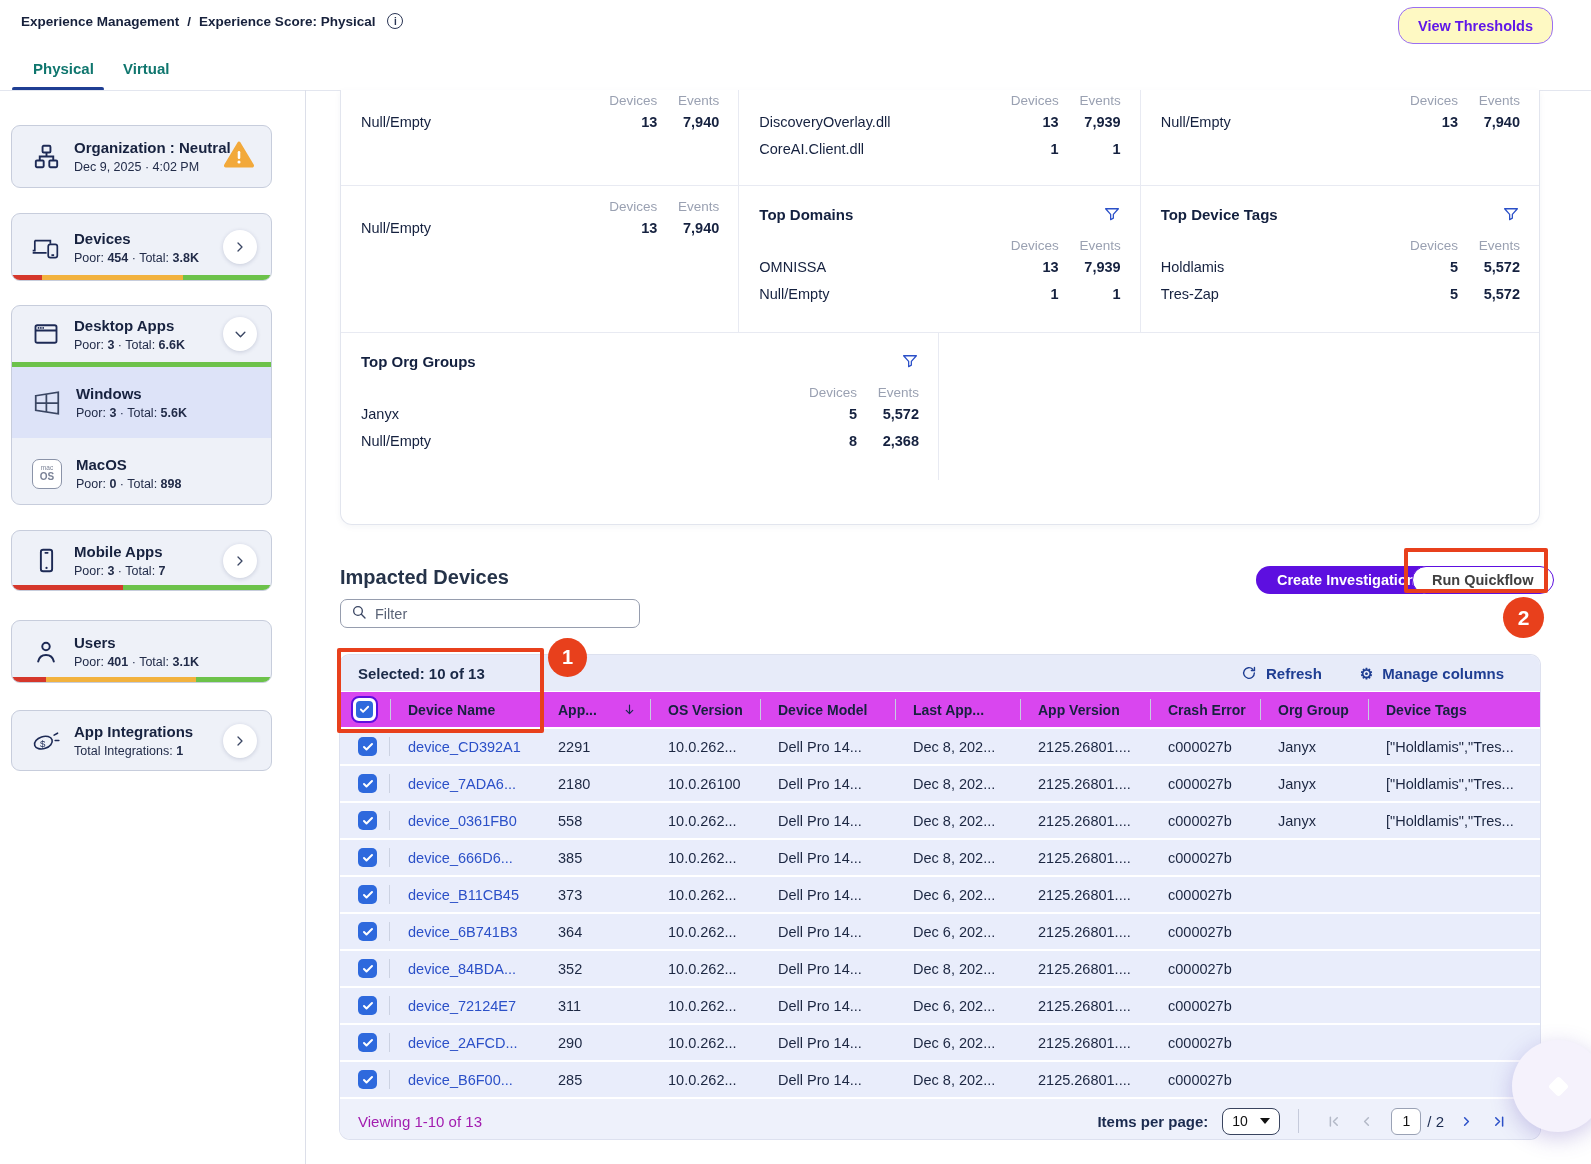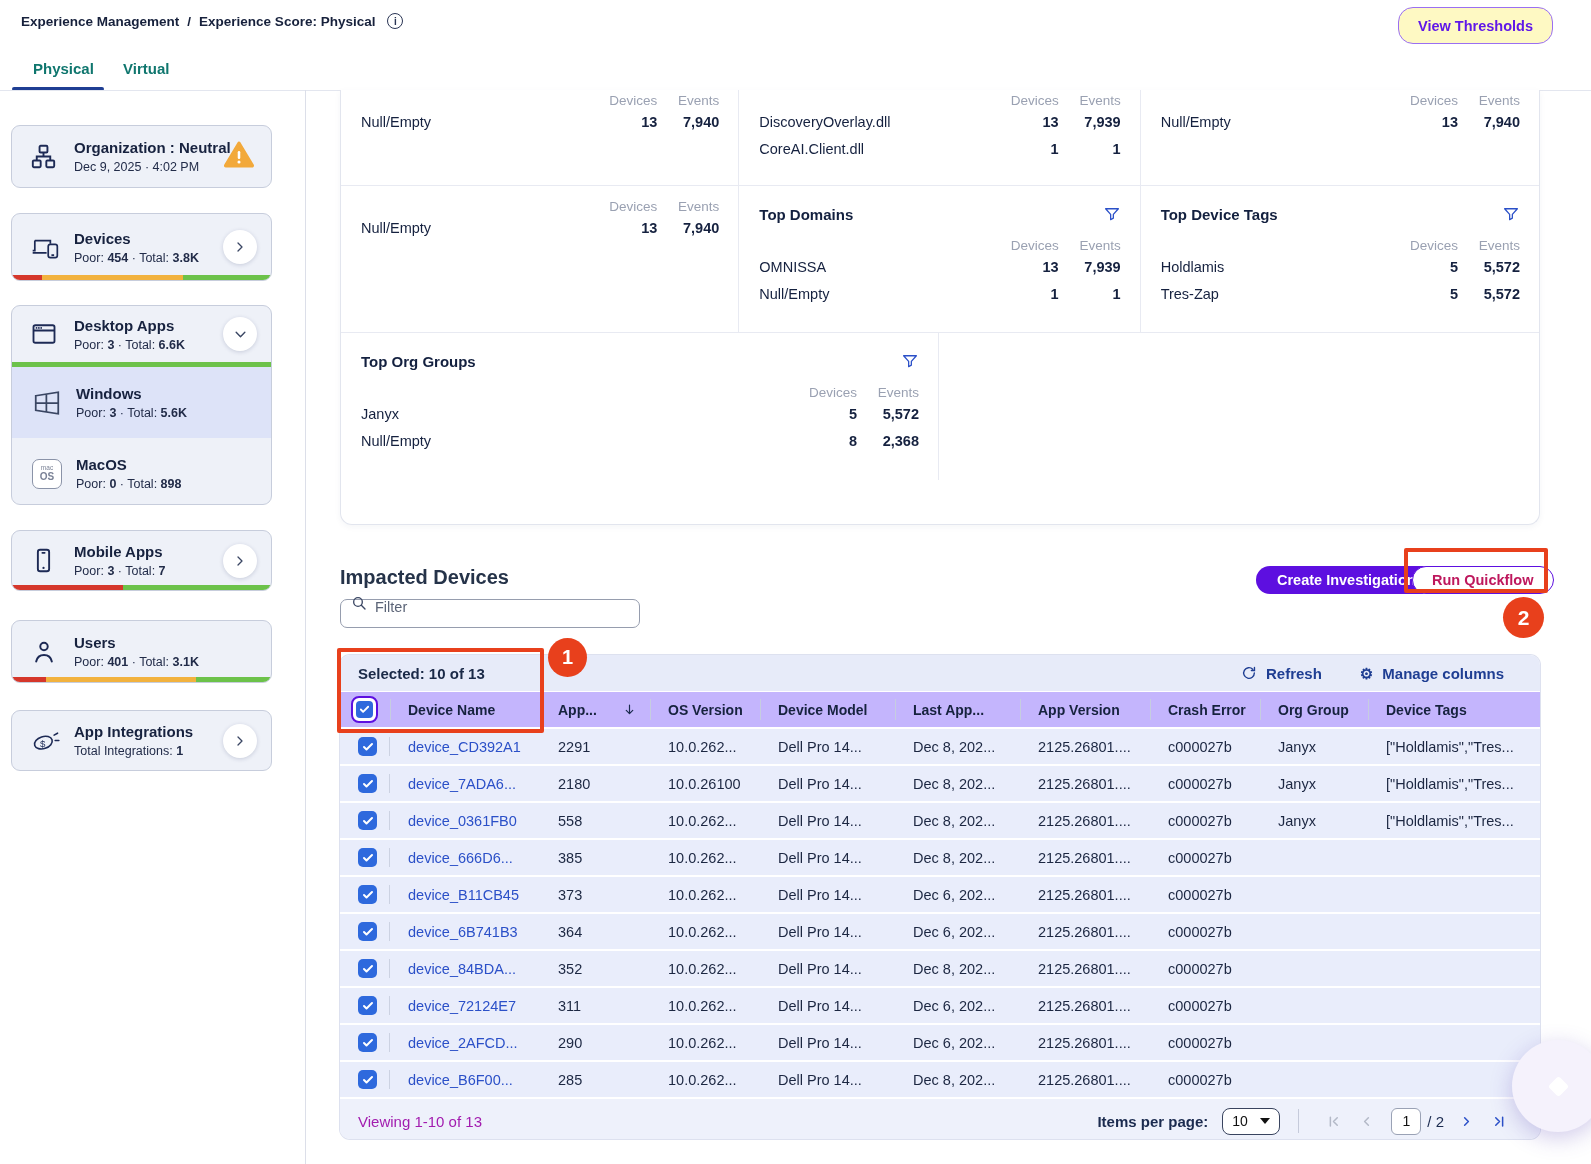--- a/index.html
+++ b/index.html
@@ -20,21 +20,21 @@
   .tab{position:absolute;top:2px;font-size:15px;font-weight:700;color:#0f766e;cursor:pointer}
   .tab-physical{left:33px}
   .tab-virtual{left:123px}
   .tab-underline{position:absolute;left:12px;top:29px;width:92px;height:4px;background:#1f3e93;border-radius:2px}
   .page-divider{position:absolute;top:90px;left:0;width:1591px;height:1px;background:#e3e6ef}
   .v-divider{position:absolute;top:90px;left:305px;width:1px;height:1074px;background:#dcdfe9}
 
   
   .scard{position:absolute;left:11px;width:261px;background:#eef1f8;border:1px solid #c7cddc;border-radius:9px;overflow:hidden}
   .scard-inner{display:flex;align-items:center;gap:14px;padding:0 14px 0 18px;height:100%}
-  .s-ic{flex:0 0 30px;display:flex;align-items:center;justify-content:flex-start}
+  .s-ic{flex:0 0 30px;display:flex;align-items:center;justify-content:flex-end}
   .s-text{flex:1;min-width:0}
   .s-title{font-size:15px;font-weight:600;color:#17223f;white-space:nowrap}
   .s-sub{font-size:12.5px;color:#222c49;margin-top:3px;white-space:nowrap}
   .s-sub b{font-weight:700}
   .chev-circle{flex:0 0 34px;height:34px;border-radius:50%;background:#fff;box-shadow:0 1px 4px rgba(30,40,90,.18);display:flex;align-items:center;justify-content:center;cursor:pointer}
   .bar{position:absolute;left:0;bottom:0;height:5px;width:100%;display:flex}
   .seg{height:100%}
   .card-org{top:125px;height:63px}
   .card-devices{top:213px;height:68px}
   .card-desktop{top:305px;height:200px;padding:0}
@@ -71,33 +71,33 @@
   .r1-pad{padding-top:3px}
   .r2-colhead{margin-top:13px}
   .sumfoot{position:relative;height:44px;border-top:1px solid #e8eaf2}
   .tags-pill{position:absolute;right:62px;top:9px;height:25px;padding:0 13px;border:1px solid #ccd2e2;border-radius:13px;background:#fff;font-size:13px;font-weight:600;color:#1d2a55;display:flex;align-items:center;cursor:pointer}
   .dots{position:absolute;right:18px;top:18px;display:flex;gap:5px;cursor:pointer}
   .dots i{width:4.5px;height:4.5px;border-radius:50%;background:#1b2b4f}
 
   
   .sect-title{position:absolute;left:340px;top:566px;font-size:20px;font-weight:700;color:#253349}
   .btn-ci{position:absolute;left:1256px;top:566px;height:28px;padding:0 21px;border-radius:14px;background:#5d0fe0;color:#fff;font-size:14.5px;font-weight:700;display:flex;align-items:center;border:none;cursor:pointer}
-  .btn-rq{position:absolute;left:1412px;top:566px;height:28px;padding:0 19px;border-radius:14px;background:#fff;color:#be185d;font-size:14.5px;font-weight:700;display:flex;align-items:center;border:1.5px solid #5d0fe0;cursor:pointer}
-  .filterbox{position:absolute;left:340px;top:599px;width:300px;height:29px;border:1.3px solid #969dae;border-radius:7px;background:#fff;display:flex;align-items:flex-end;gap:8px;padding:12px 10px}
+  .btn-rq{position:absolute;left:1412px;top:566px;height:28px;padding:0 19px;border-radius:14px;background:#fff;color:#404040;font-size:14.5px;font-weight:700;display:flex;align-items:center;border:1.5px solid #5d0fe0;cursor:pointer}
+  .filterbox{position:absolute;left:340px;top:599px;width:300px;height:29px;border:1.3px solid #969dae;border-radius:7px;background:#fff;display:flex;align-items:center;gap:8px;padding:12px 10px}
   .filterbox input{border:none;outline:none;flex:1;font-size:14.5px;font-family:"Liberation Sans",sans-serif;color:#223;background:transparent}
   .filterbox input::placeholder{color:#5b6477}
 
   
   .tcard{position:absolute;left:340px;top:655px;width:1200px;height:484px;border-radius:10px;overflow:hidden;box-shadow:0 0 0 1px #dde1ef}
   .thead1{height:36px;background:#e7ebf9;display:flex;align-items:center;padding:0 36px 0 18px}
   .sel-count{font-size:15px;font-weight:600;color:#1a2947;flex:1}
   .hact{display:flex;align-items:center;gap:9px;font-size:15px;font-weight:700;color:#1f3e93;cursor:pointer}
   .hact + .hact{margin-left:38px}
   .gear-glyph{font-size:15px;line-height:1;color:#1f3e93}
-  .thead2{height:36px;background:#c4b5fd;border-top:1px solid #fff;display:flex;align-items:center}
+  .thead2{height:36px;background:#d946ef;border-top:1px solid #fff;display:flex;align-items:center}
   .th{height:100%;display:flex;align-items:center;padding-left:18px;font-size:14px;font-weight:700;color:#16223e;position:relative;white-space:nowrap;overflow:hidden}
   .th + .th::before{content:"";position:absolute;left:0;top:7px;bottom:7px;width:1px;background:#c6cde0}
   .c0{width:50px;padding-left:15px}
   .c1{width:150px}.c2{width:110px}.c3{width:110px}.c4{width:135px}.c5{width:125px}
   .c6{width:130px}.c7{width:110px}.c8{width:108px}.c9{flex:1}
   .trow{display:flex;align-items:center;height:37px;background:#e9edfb;border-top:2px solid #fff}
   .td{height:100%;display:flex;align-items:center;padding-left:18px;font-size:14.5px;color:#1c2742;white-space:nowrap;overflow:hidden;position:relative}
   .td.c0::after{content:"";position:absolute;right:0;top:8px;bottom:8px;width:1px;background:#ccd2e2}
   .devlink{color:#2b50c8;text-decoration:none;cursor:pointer}
   .cb{width:19px;height:19px;border-radius:5px;background:#2e69dd;display:inline-flex;align-items:center;justify-content:center;cursor:pointer;flex:0 0 auto}

